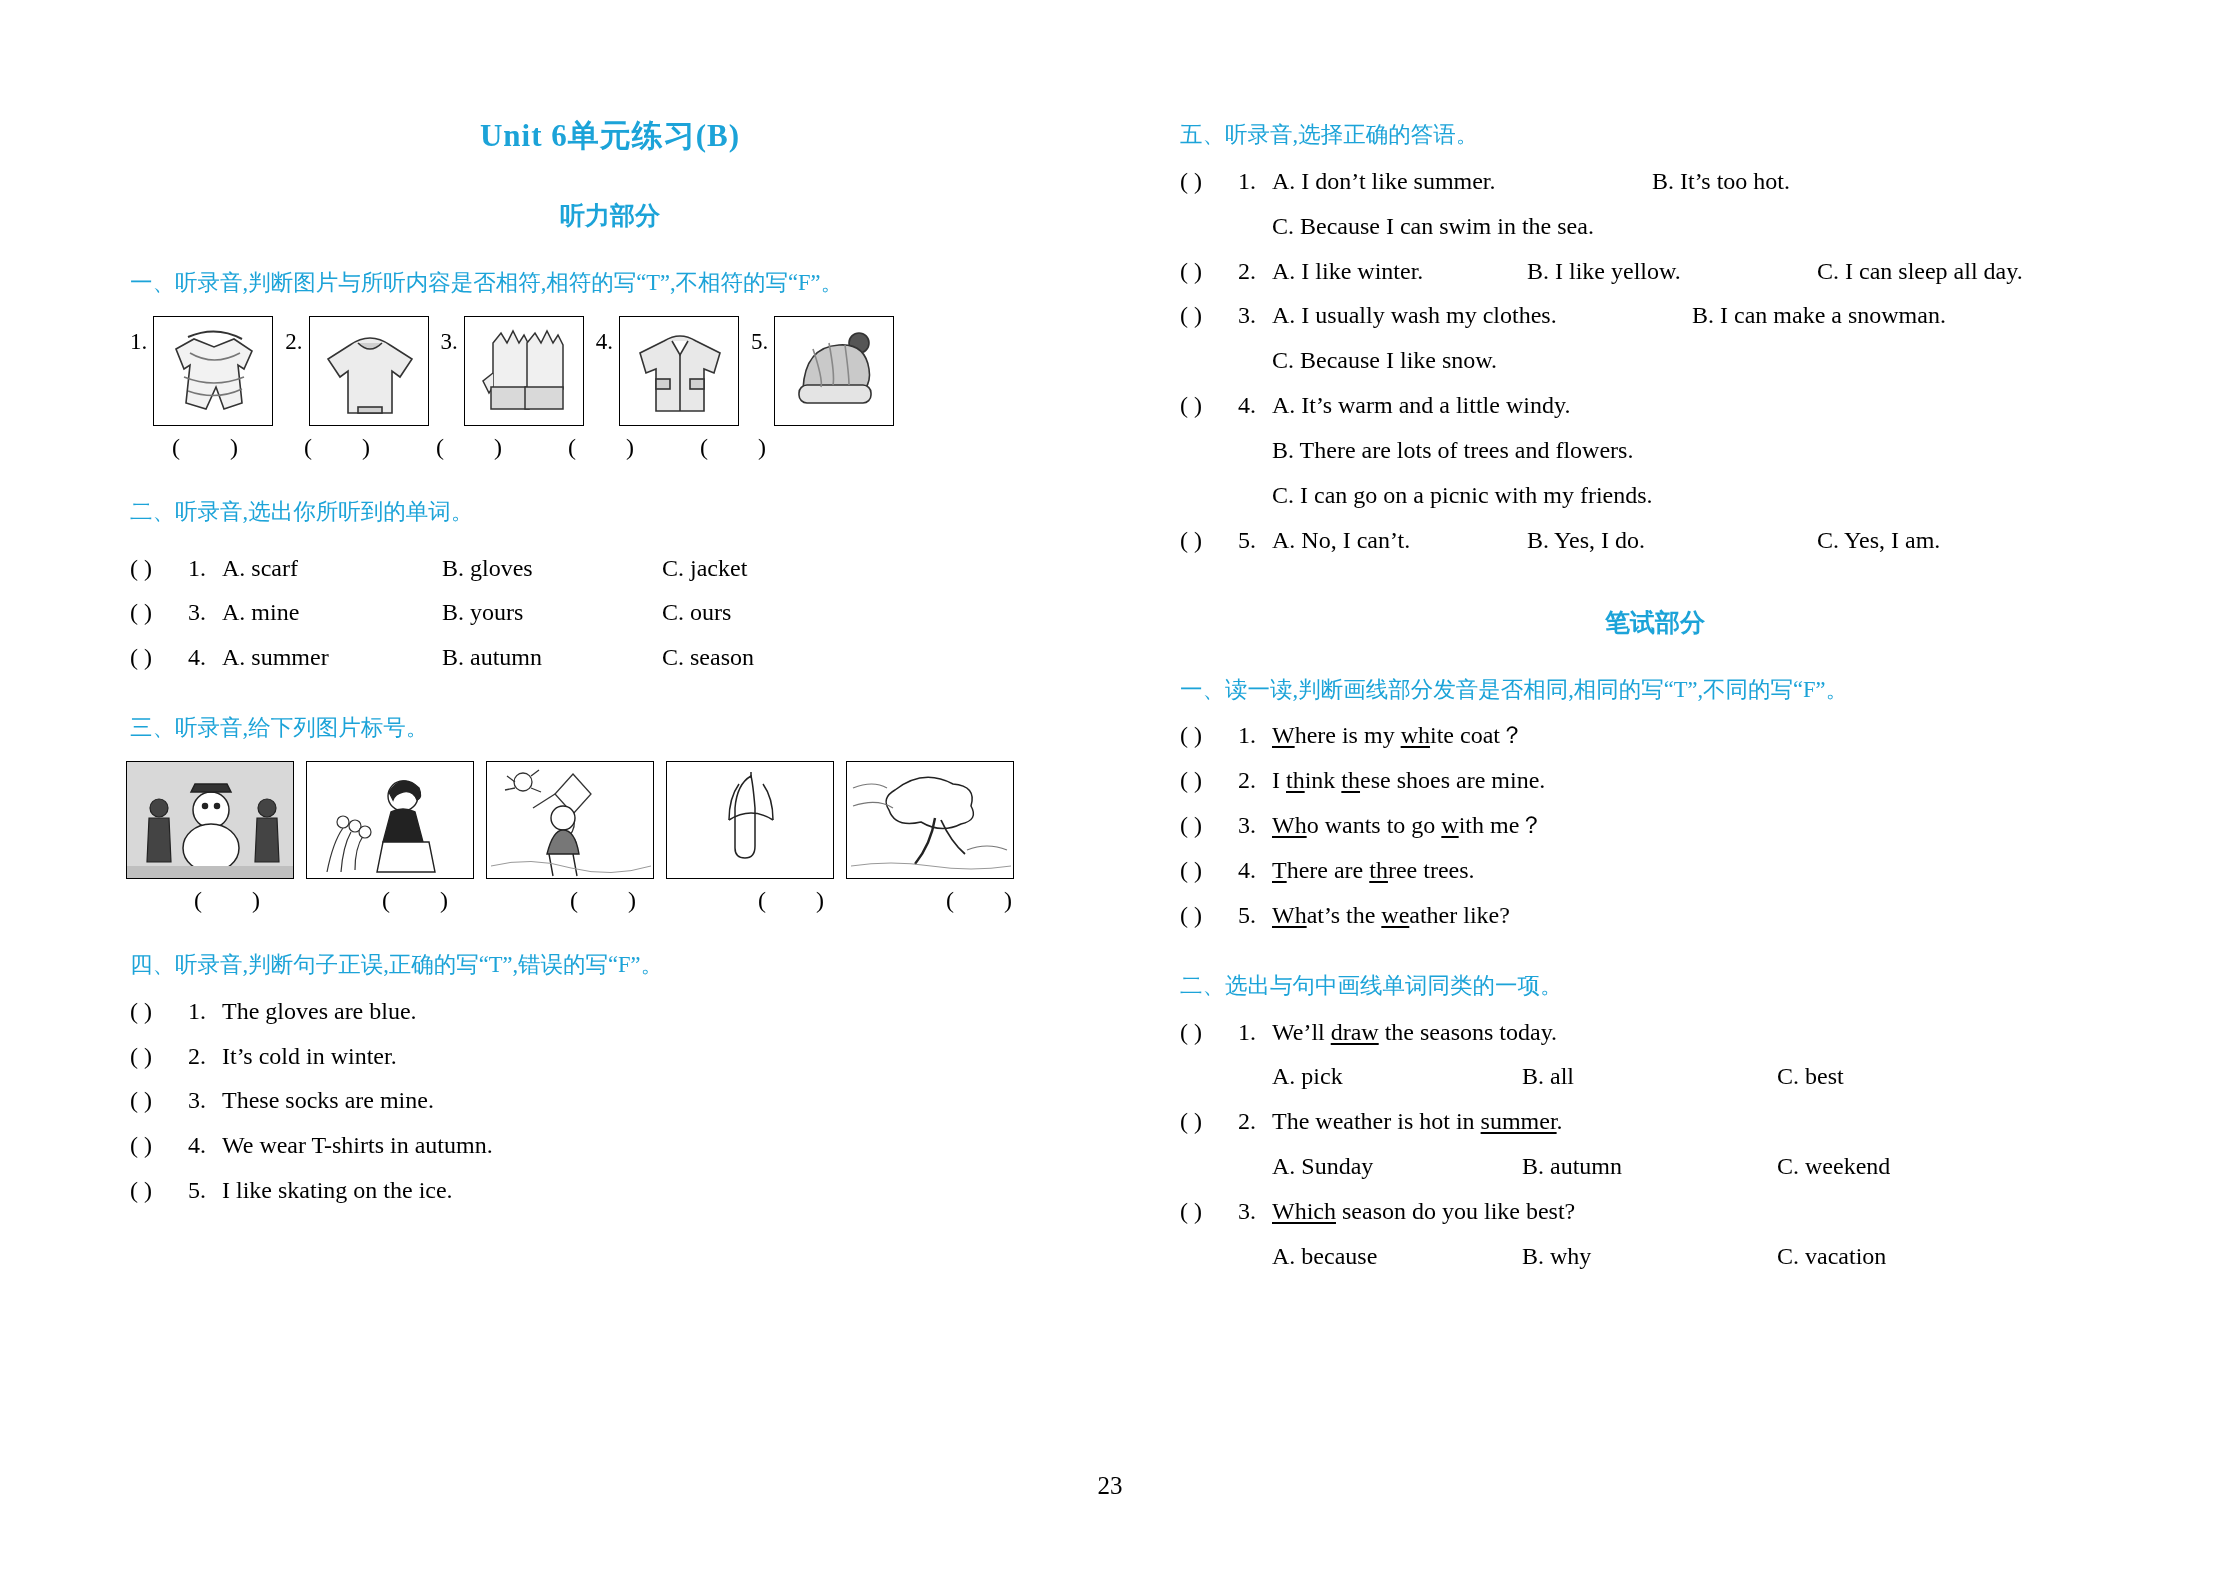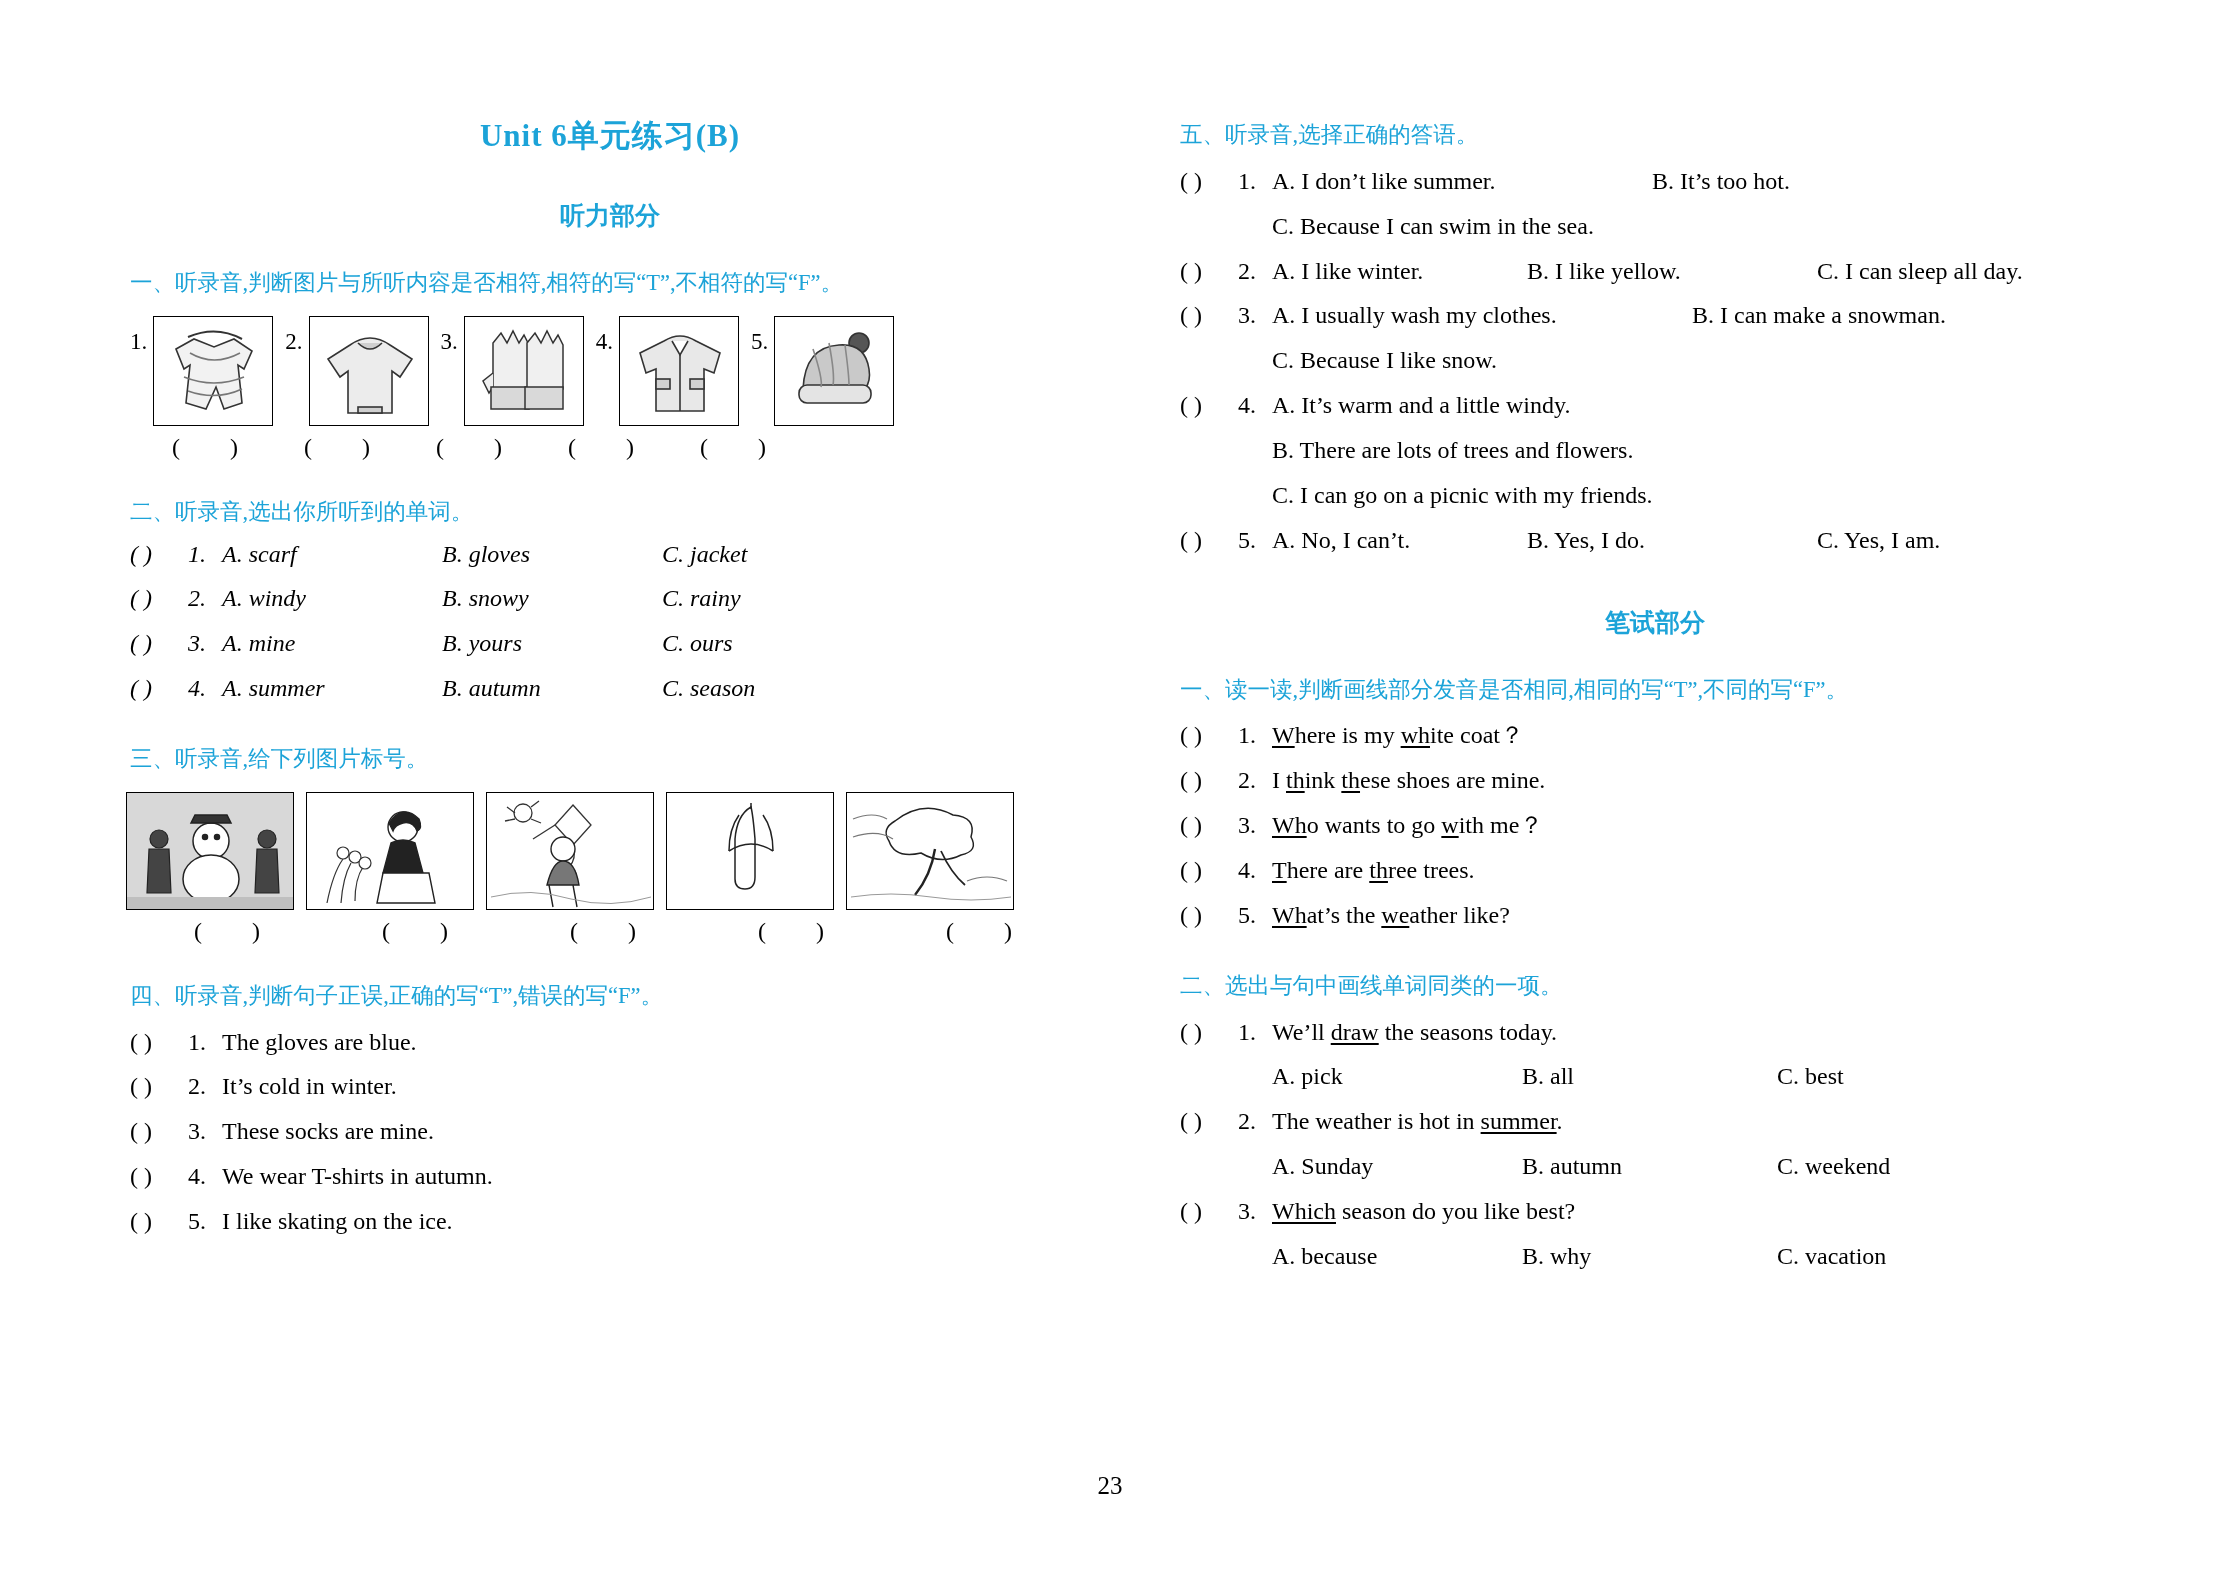--- a/index.html
+++ b/index.html
@@ -116,26 +116,23 @@
 
     <div class="brackets" style="margin-left:20px;">
       <span class="brk" style="width:132px;">(    )</span>
       <span class="brk" style="width:132px;">(    )</span>
       <span class="brk" style="width:132px;">(    )</span>
       <span class="brk" style="width:132px;">(    )</span>
       <span class="brk" style="width:132px;">(    )</span>
     </div>
 
     <div class="qhead">二、听录音,选出你所听到的单词。</div>
-    <div style="margin-top:6px;font-style:italic;">
+    <div style="margin-top:20px;">
       <div class="row">
         <span class="paren">(       )</span><span class="num">1.</span><span class="opt" style="width:220px">A.  scarf</span><span class="opt" style="width:220px">B.  gloves</span><span class="opt">C.  jacket</span>
-      </div>
-      <div class="row">
-        <span class="paren">(       )</span><span class="num">2.</span><span class="opt" style="width:220px">A.  windy</span><span class="opt" style="width:220px">B.  snowy</span><span class="opt">C.  rainy</span>
       </div>
       <div class="row">
         <span class="paren">(       )</span><span class="num">3.</span><span class="opt" style="width:220px">A.  mine</span><span class="opt" style="width:220px">B.  yours</span><span class="opt">C.  ours</span>
       </div>
       <div class="row">
         <span class="paren">(       )</span><span class="num">4.</span><span class="opt" style="width:220px">A.  summer</span><span class="opt" style="width:220px">B.  autumn</span><span class="opt">C.  season</span>
       </div>
     </div>
 
     <div class="qhead">三、听录音,给下列图片标号。</div>

